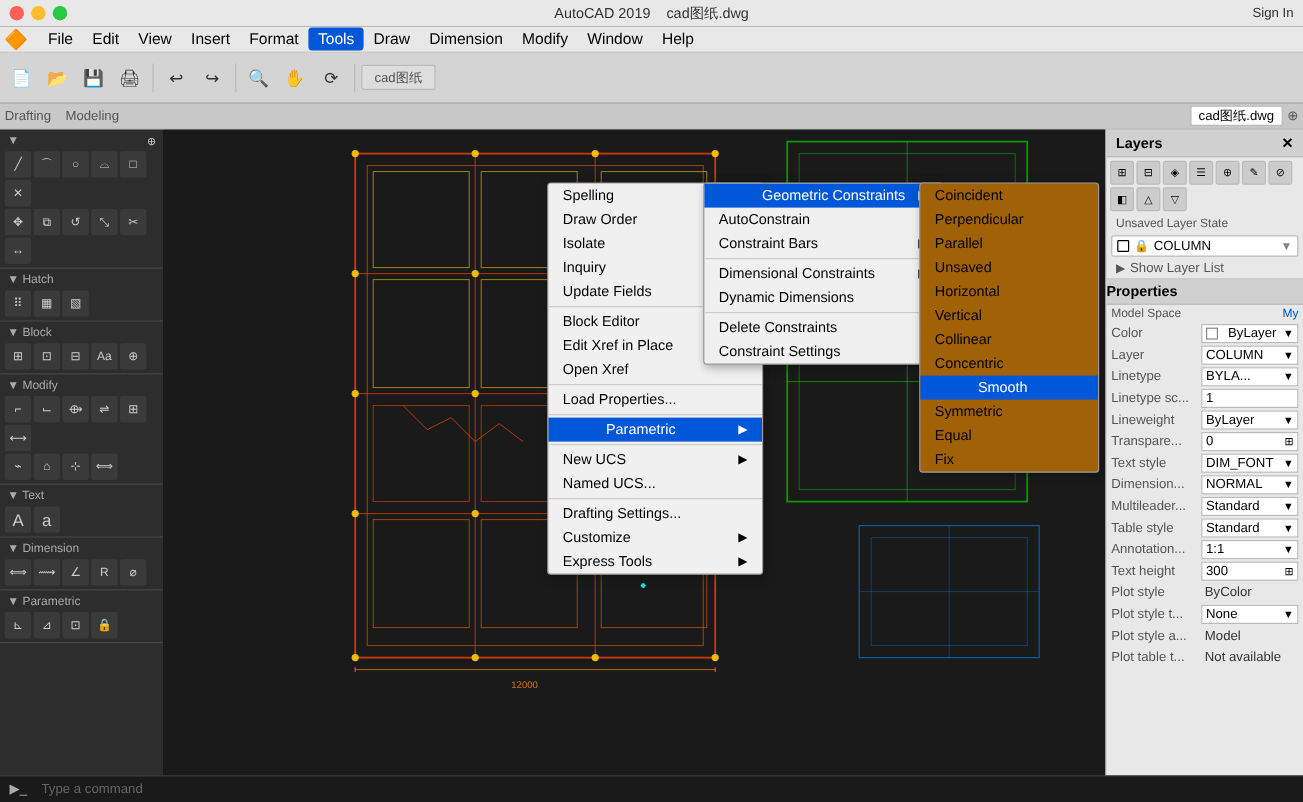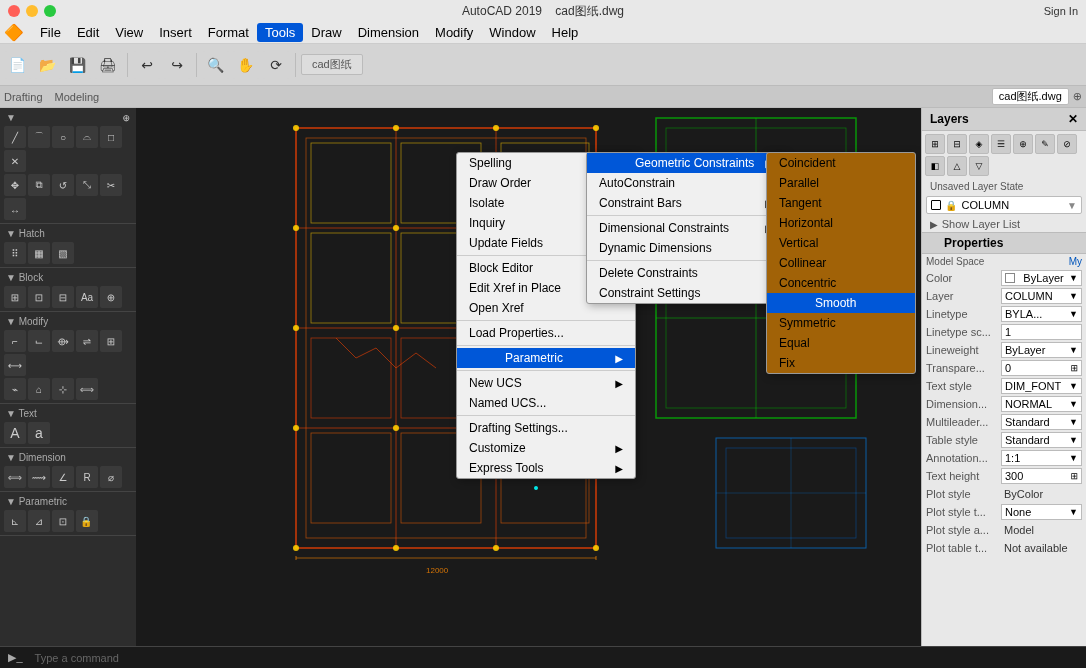--- a/index.html
+++ b/index.html
@@ -78,21 +78,21 @@
     #layer-toolbar { display: flex; gap: 2px; padding: 3px; flex-wrap: wrap; }
     .layer-tool-btn { width: 20px; height: 20px; background: #ccc; border: 1px solid #bbb; border-radius: 2px; cursor: pointer; font-size: 9px; display: flex; align-items: center; justify-content: center; }
     #layer-state { padding: 2px 8px; font-size: 10px; color: #555; }
     #layer-name-bar { display: flex; align-items: center; gap: 4px; padding: 2px 4px; background: #fff; border: 1px solid #bbb; margin: 2px 4px; border-radius: 2px; }
     #layer-color-dot { width: 10px; height: 10px; background: #fff; border: 1px solid #000; border-radius: 1px; }
     #layer-name { font-size: 11px; flex: 1; }
     #show-layer-list { padding: 2px 8px; font-size: 11px; color: #555; display: flex; align-items: center; gap: 4px; cursor: pointer; }
 
     
     #properties-panel { border-top: 1px solid #bbb; }
-    #properties-header { background: #d0d0d0; padding: 3px 22px; font-size: 12px; font-weight: bold; color: #000; border-bottom: 1px solid #bbb; }
+    #properties-header { background: #d0d0d0; padding: 3px 0; font-size: 12px; font-weight: bold; color: #000; border-bottom: 1px solid #bbb; }
     #model-space-label { padding: 2px 4px; font-size: 10px; color: #555; display: flex; justify-content: space-between; }
     .prop-row { display: flex; align-items: center; padding: 1px 4px; font-size: 11px; min-height: 18px; }
     .prop-label { width: 75px; color: #555; flex-shrink: 0; }
     .prop-value { flex: 1; background: #fff; border: 1px solid #bbb; padding: 0 3px; min-height: 16px; font-size: 11px; display: flex; align-items: center; }
     .prop-value.dropdown { display: flex; justify-content: space-between; align-items: center; }
     .prop-value.no-border { background: transparent; border: none; color: #333; }
     #command-bar { width: 100%; height: 22px; background: #1a1a1a; display: flex; align-items: center; padding: 0 8px; font-size: 11px; color: #aaa; border-top: 1px solid #444; }
     svg.cad-svg { position: absolute; top: 0; left: 0; width: 100%; height: 100%; }
   </style>
 </head>
@@ -415,24 +415,27 @@
       <div class="menu-row">
         <span class="label">Constraint Settings</span>
       </div>
     </div>
 
     <div id="geo-submenu">
       <div class="menu-row">
         <span class="label">Coincident</span>
       </div>
       <div class="menu-row">
+        <span class="label">Perpendicular</span>
+      </div>
+      <div class="menu-row">
         <span class="label">Parallel</span>
       </div>
       <div class="menu-row">
-        <span class="label">Tangent</span>
+        <span class="label">Unsaved</span>
       </div>
       <div class="menu-row">
         <span class="label">Horizontal</span>
       </div>
       <div class="menu-row">
         <span class="label">Vertical</span>
       </div>
       <div class="menu-row">
         <span class="label">Collinear</span>
       </div>

